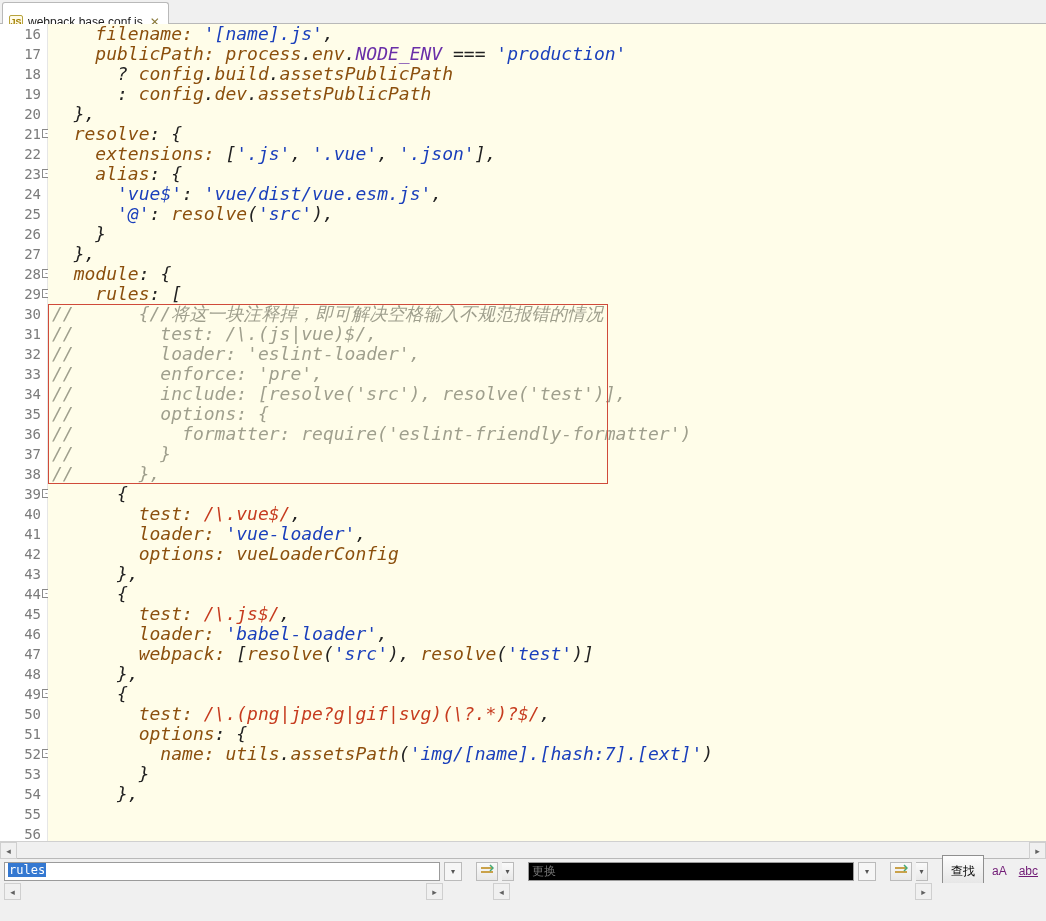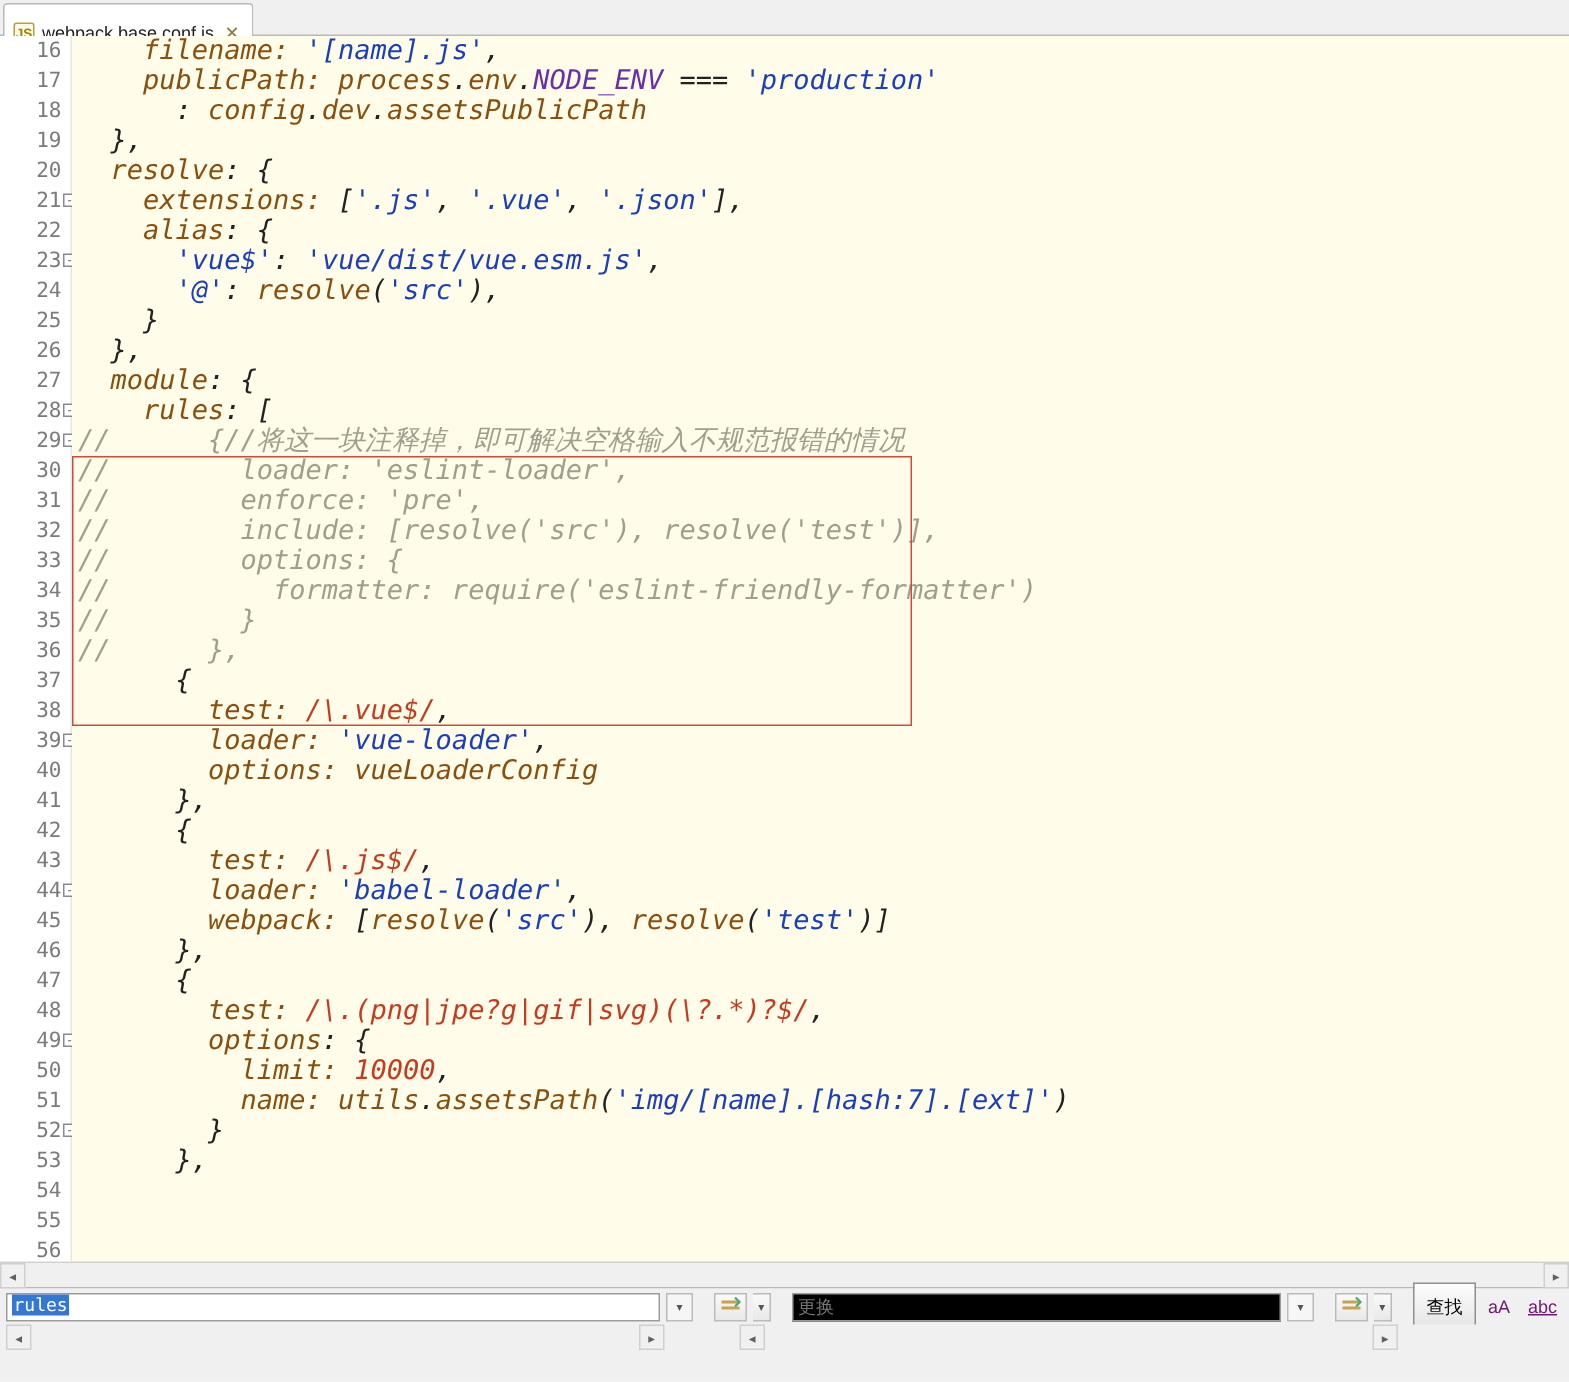--- a/index.html
+++ b/index.html
@@ -287,53 +287,54 @@
         <div class="gutter-line">52</div>
         <div class="gutter-line">53</div>
         <div class="gutter-line">54</div>
         <div class="gutter-line">55</div>
         <div class="gutter-line">56</div>
       </div>
     <div class="code-area" id="code-area">
       <div class="highlight-box" id="highlight-box" style="left: 0px; top: 280px; height: 180px; width: 560px;"></div>
     <div class="code-line"><span class="tok-key">    filename: </span><span class="tok-str">'[name].js'</span><span class="tok-punct">,</span></div>
         <div class="code-line"><span class="tok-key">    publicPath: </span><span class="tok-key">process</span><span class="tok-punct">.</span><span class="tok-key">env</span><span class="tok-punct">.</span><span class="tok-const">NODE_ENV</span><span class="tok-punct"> === </span><span class="tok-str">'production'</span></div>
+        <div class="code-line"><span class="tok-punct">      ? </span><span class="tok-key">config</span><span class="tok-punct">.</span><span class="tok-key">build</span><span class="tok-punct">.</span><span class="tok-key">assetsPublicPath</span></div>
         <div class="code-line"><span class="tok-punct">      : </span><span class="tok-key">config</span><span class="tok-punct">.</span><span class="tok-key">dev</span><span class="tok-punct">.</span><span class="tok-key">assetsPublicPath</span></div>
         <div class="code-line"><span class="tok-punct">  },</span></div>
         <div class="code-line"><span class="tok-key">  resolve</span><span class="tok-punct">:</span><span class="tok-punct"> {</span></div>
         <div class="code-line"><span class="tok-key">    extensions: </span><span class="tok-punct">[</span><span class="tok-str">'.js'</span><span class="tok-punct">, </span><span class="tok-str">'.vue'</span><span class="tok-punct">, </span><span class="tok-str">'.json'</span><span class="tok-punct">],</span></div>
         <div class="code-line"><span class="tok-key">    alias</span><span class="tok-punct">:</span><span class="tok-punct"> {</span></div>
         <div class="code-line"><span class="tok-punct">      </span><span class="tok-str">'vue$'</span><span class="tok-punct">: </span><span class="tok-str">'vue/dist/vue.esm.js'</span><span class="tok-punct">,</span></div>
         <div class="code-line"><span class="tok-punct">      </span><span class="tok-str">'@'</span><span class="tok-punct">: </span><span class="tok-key">resolve</span><span class="tok-punct">(</span><span class="tok-str">'src'</span><span class="tok-punct">),</span></div>
         <div class="code-line"><span class="tok-punct">    }</span></div>
         <div class="code-line"><span class="tok-punct">  },</span></div>
         <div class="code-line"><span class="tok-key">  module</span><span class="tok-punct">:</span><span class="tok-punct"> {</span></div>
         <div class="code-line"><span class="tok-key">    rules</span><span class="tok-punct">:</span><span class="tok-punct"> [</span></div>
         <div class="code-line"><span class="tok-comment">//      {//将这一块注释掉，即可解决空格输入不规范报错的情况</span></div>
+        <div class="code-line"><span class="tok-comment">//        test: /\.(js|vue)$/,</span></div>
         <div class="code-line"><span class="tok-comment">//        loader: 'eslint-loader',</span></div>
         <div class="code-line"><span class="tok-comment">//        enforce: 'pre',</span></div>
         <div class="code-line"><span class="tok-comment">//        include: [resolve('src'), resolve('test')],</span></div>
         <div class="code-line"><span class="tok-comment">//        options: {</span></div>
         <div class="code-line"><span class="tok-comment">//          formatter: require('eslint-friendly-formatter')</span></div>
         <div class="code-line"><span class="tok-comment">//        }</span></div>
         <div class="code-line"><span class="tok-comment">//      },</span></div>
         <div class="code-line"><span class="tok-punct">      {</span></div>
         <div class="code-line"><span class="tok-key">        test: </span><span class="tok-regex">/\.vue$/</span><span class="tok-punct">,</span></div>
         <div class="code-line"><span class="tok-key">        loader: </span><span class="tok-str">'vue-loader'</span><span class="tok-punct">,</span></div>
         <div class="code-line"><span class="tok-key">        options: </span><span class="tok-key">vueLoaderConfig</span></div>
         <div class="code-line"><span class="tok-punct">      },</span></div>
         <div class="code-line"><span class="tok-punct">      {</span></div>
         <div class="code-line"><span class="tok-key">        test: </span><span class="tok-regex">/\.js$/</span><span class="tok-punct">,</span></div>
         <div class="code-line"><span class="tok-key">        loader: </span><span class="tok-str">'babel-loader'</span><span class="tok-punct">,</span></div>
         <div class="code-line"><span class="tok-key">        webpack: </span><span class="tok-punct">[</span><span class="tok-key">resolve</span><span class="tok-punct">(</span><span class="tok-str">'src'</span><span class="tok-punct">), </span><span class="tok-key">resolve</span><span class="tok-punct">(</span><span class="tok-str">'test'</span><span class="tok-punct">)]</span></div>
         <div class="code-line"><span class="tok-punct">      },</span></div>
         <div class="code-line"><span class="tok-punct">      {</span></div>
         <div class="code-line"><span class="tok-key">        test: </span><span class="tok-regex">/\.(png|jpe?g|gif|svg)(\?.*)?$/</span><span class="tok-punct">,</span></div>
         <div class="code-line"><span class="tok-key">        options</span><span class="tok-punct">:</span><span class="tok-punct"> {</span></div>
-        <div class="code-line"><span class="tok-key">          limit: </span><span class="tok-num">10000</span><span class="tok-punct">,</span></div>
         <div class="code-line"><span class="tok-key">          name: </span><span class="tok-key">utils</span><span class="tok-punct">.</span><span class="tok-key">assetsPath</span><span class="tok-punct">(</span><span class="tok-str">'img/[name].[hash:7].[ext]'</span><span class="tok-punct">)</span></div>
         <div class="code-line"><span class="tok-punct">        }</span></div>
         <div class="code-line"><span class="tok-punct">      },</span></div>
       </div>
   </div>
   <div class="hscroll-strip">
     <span class="hscroll-arrow">◂</span>
     <span class="hscroll-track"></span>
     <span class="hscroll-arrow">▸</span>
   </div>

